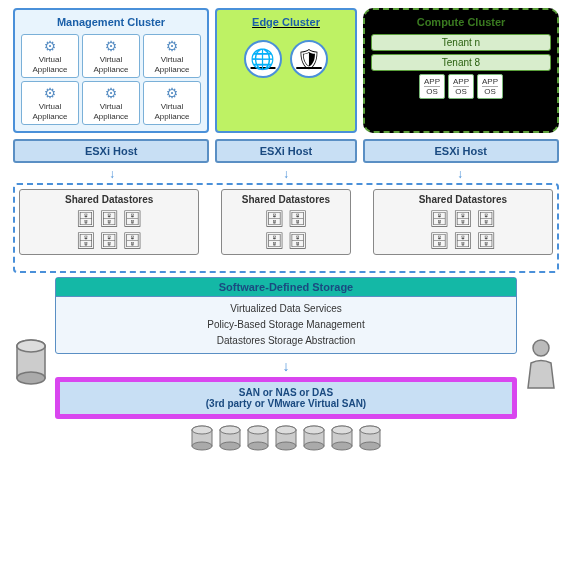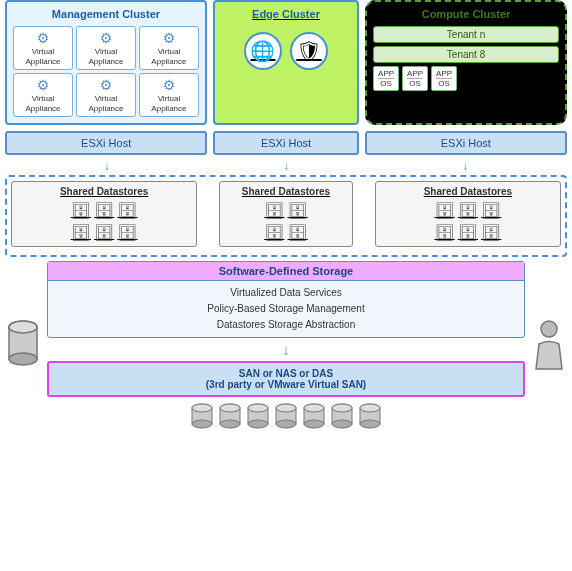--- a/index.html
+++ b/index.html
@@ -9,20 +9,21 @@
       font-size: 11px;
       width: 572px;
       height: 571px;
       overflow: hidden;
       position: relative;
     }
     .diagram {
       width: 572px;
       height: 434px;
       position: relative;
+      padding: 8px;
     }
 
     
     .clusters-row {
       display: flex;
       gap: 6px;
       margin-bottom: 6px;
       align-items: stretch;
     }
 
@@ -110,20 +111,21 @@
       border-radius: 3px;
       padding: 2px 6px;
       text-align: center;
       font-size: 10px;
       margin-bottom: 3px;
       color: #2a6010;
     }
     .app-row {
       display: flex;
       gap: 3px;
+      justify-content: center;
     }
     .app-box {
       border: 1px solid #7ab878;
       background: #fff;
       border-radius: 2px;
       padding: 2px 4px;
       text-align: center;
       font-size: 8px;
       color: #333;
     }
@@ -134,35 +136,34 @@
       gap: 6px;
       margin-bottom: 4px;
     }
     .esxi-box {
       flex: 1;
       border: 2px solid #5a8fc4;
       background: #c8dff4;
       border-radius: 3px;
       padding: 4px;
       text-align: center;
-      font-weight: normal;
+      font-weight: bold;
       font-size: 11px;
       color: #1a4a80;
       position: relative;
     }
     .esxi-box-edge {
       flex: 0.7;
     }
 
     
     .datastores-row {
       display: flex;
       gap: 22px;
-      margin-bottom: 4px;
-      text-decoration: underline;
+      margin-bottom: 12px;
     }
     .datastore-box {
       flex: 1;
       border: 1px solid #888;
       background: #f5f5f5;
       border-radius: 3px;
       padding: 4px;
     }
     .datastore-title {
       text-align: center;
@@ -183,37 +184,37 @@
     
     .storage-section {
       border: 1px solid #5a8fc4;
       background: #f0f6fc;
       border-radius: 3px;
       margin: 0 30px;
       margin-bottom: 4px;
     }
     .sds-title {
       text-align: center;
-      background: #f0abfc;
+      background: #14b8a6;
       border-bottom: 1px solid #5a8fc4;
       padding: 3px;
       font-weight: bold;
       font-size: 11px;
       color: #1a4a80;
     }
     .sds-content {
       padding: 4px;
       text-align: center;
       font-size: 10px;
       color: #333;
       line-height: 1.6;
     }
 
     .san-box {
-      border: 2px solid #d946ef;
+      border: 5px solid #d946ef;
       background: #c8dff4;
       border-radius: 3px;
       margin: 0 30px;
       margin-bottom: 6px;
       padding: 5px;
       text-align: center;
       font-size: 10px;
       color: #1a4a80;
       font-weight: bold;
     }

